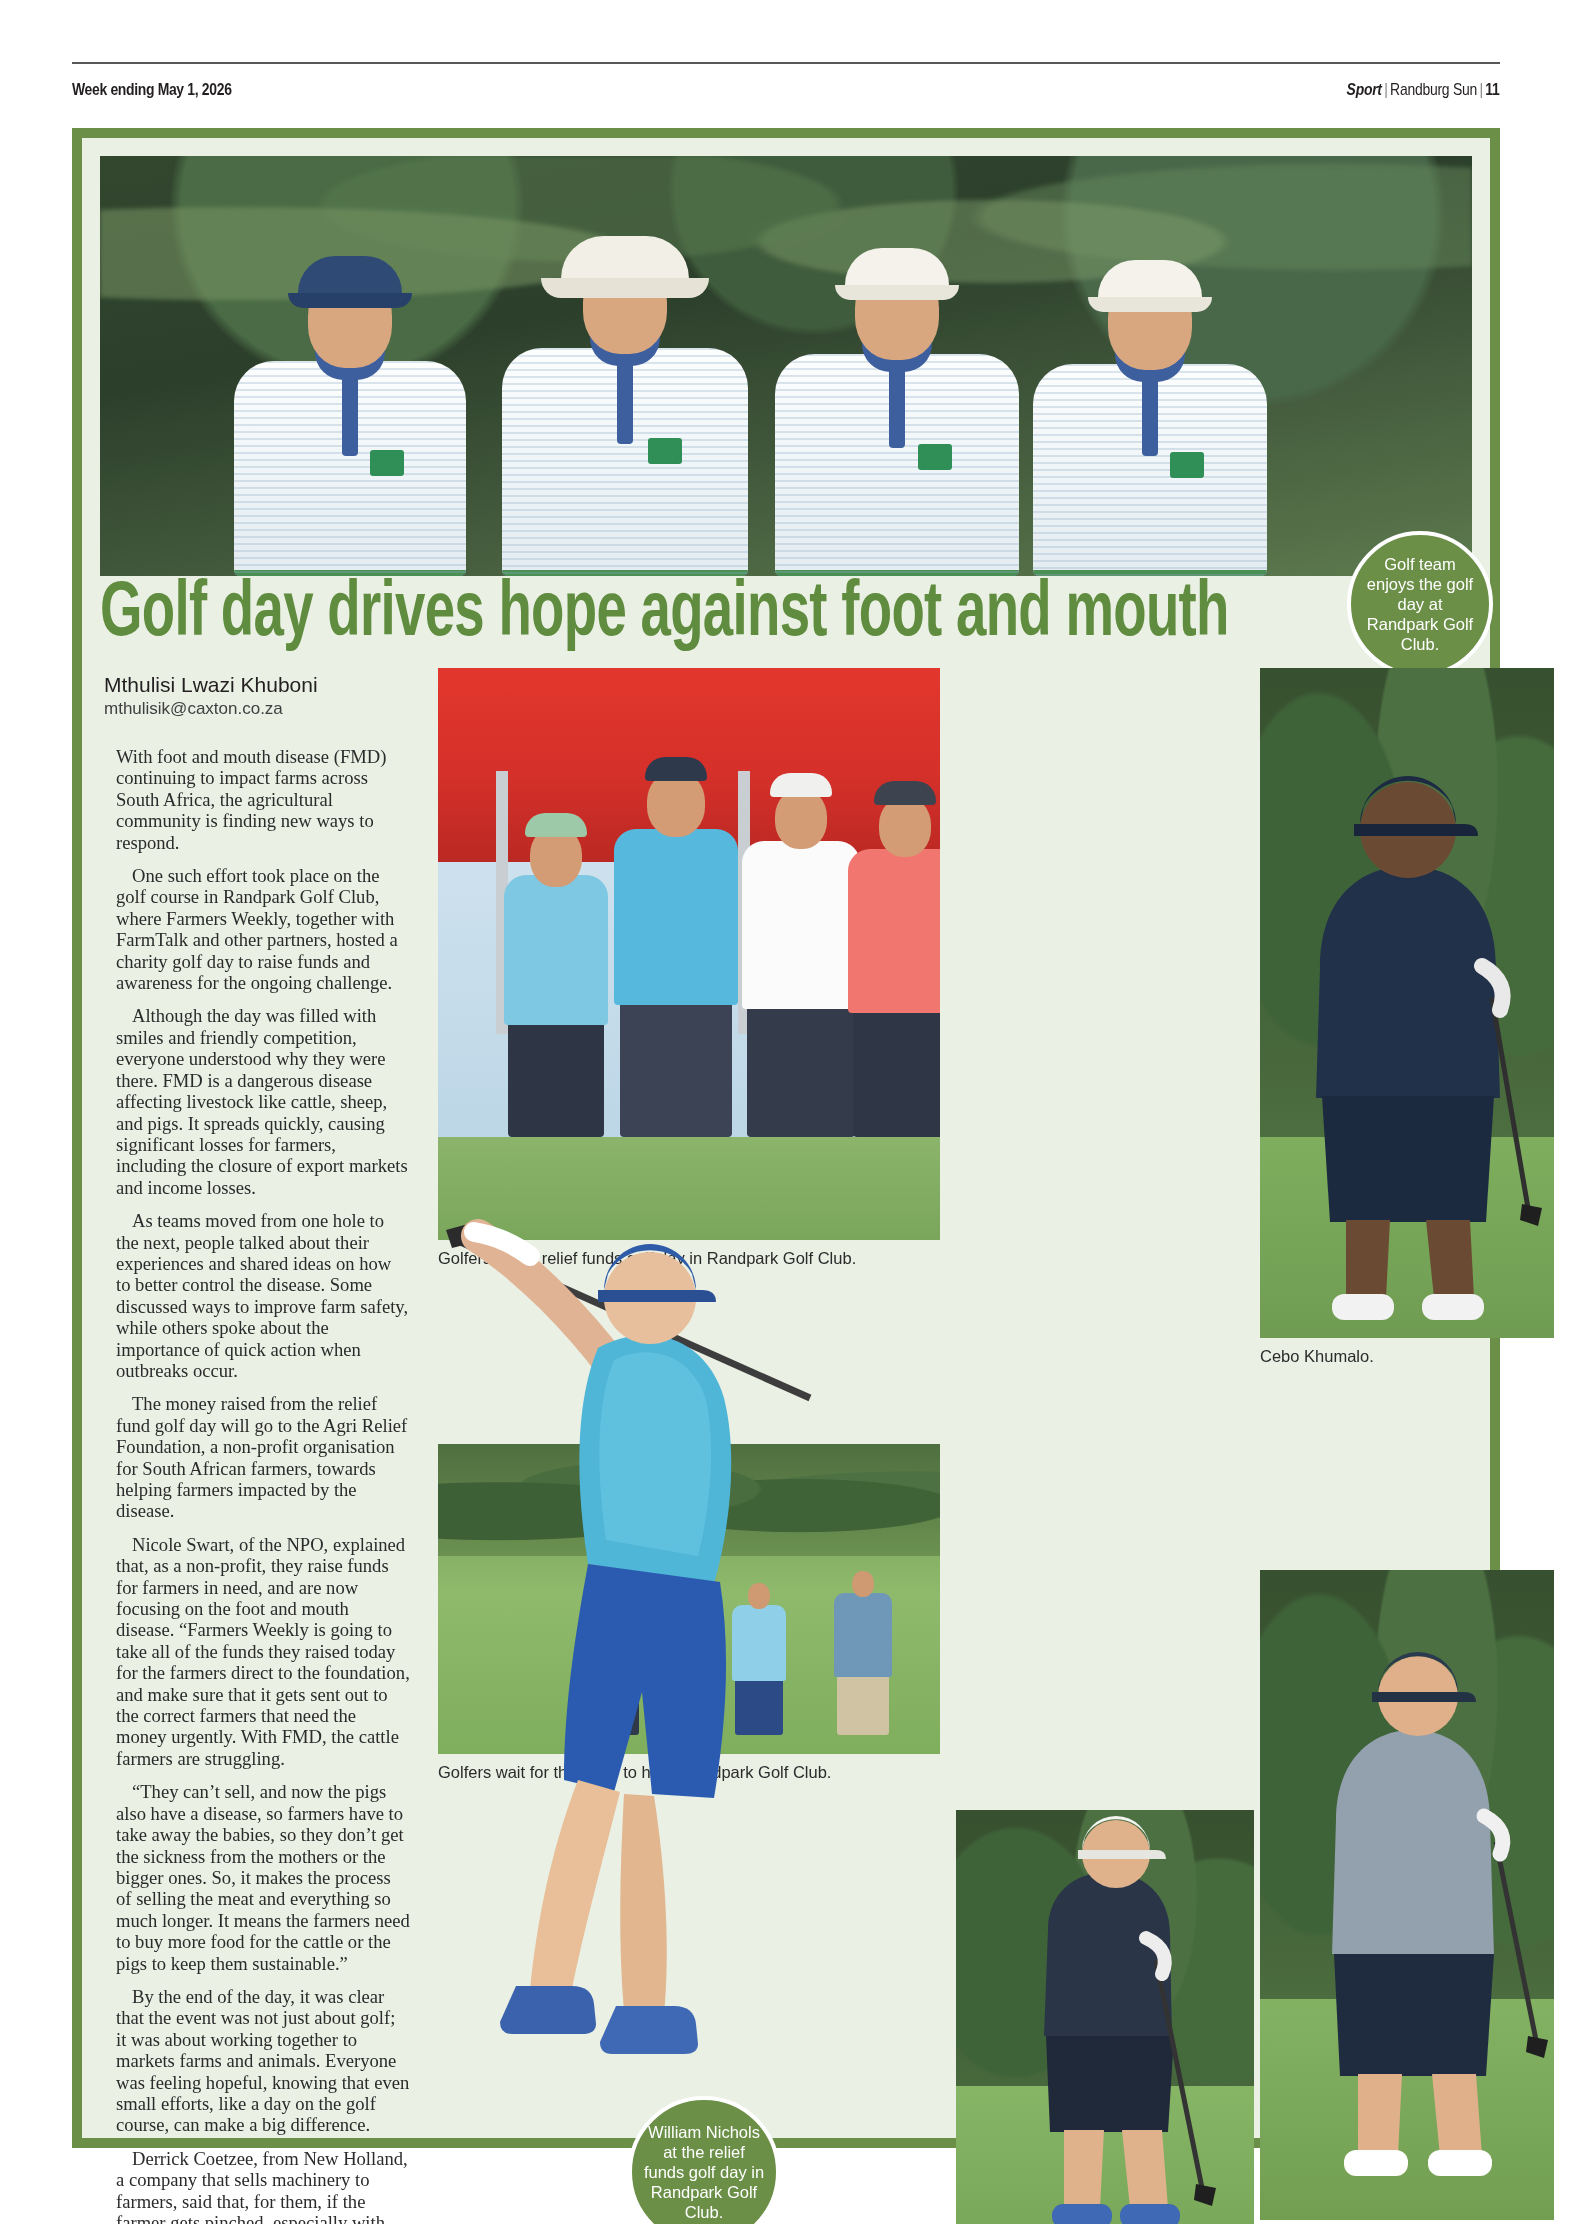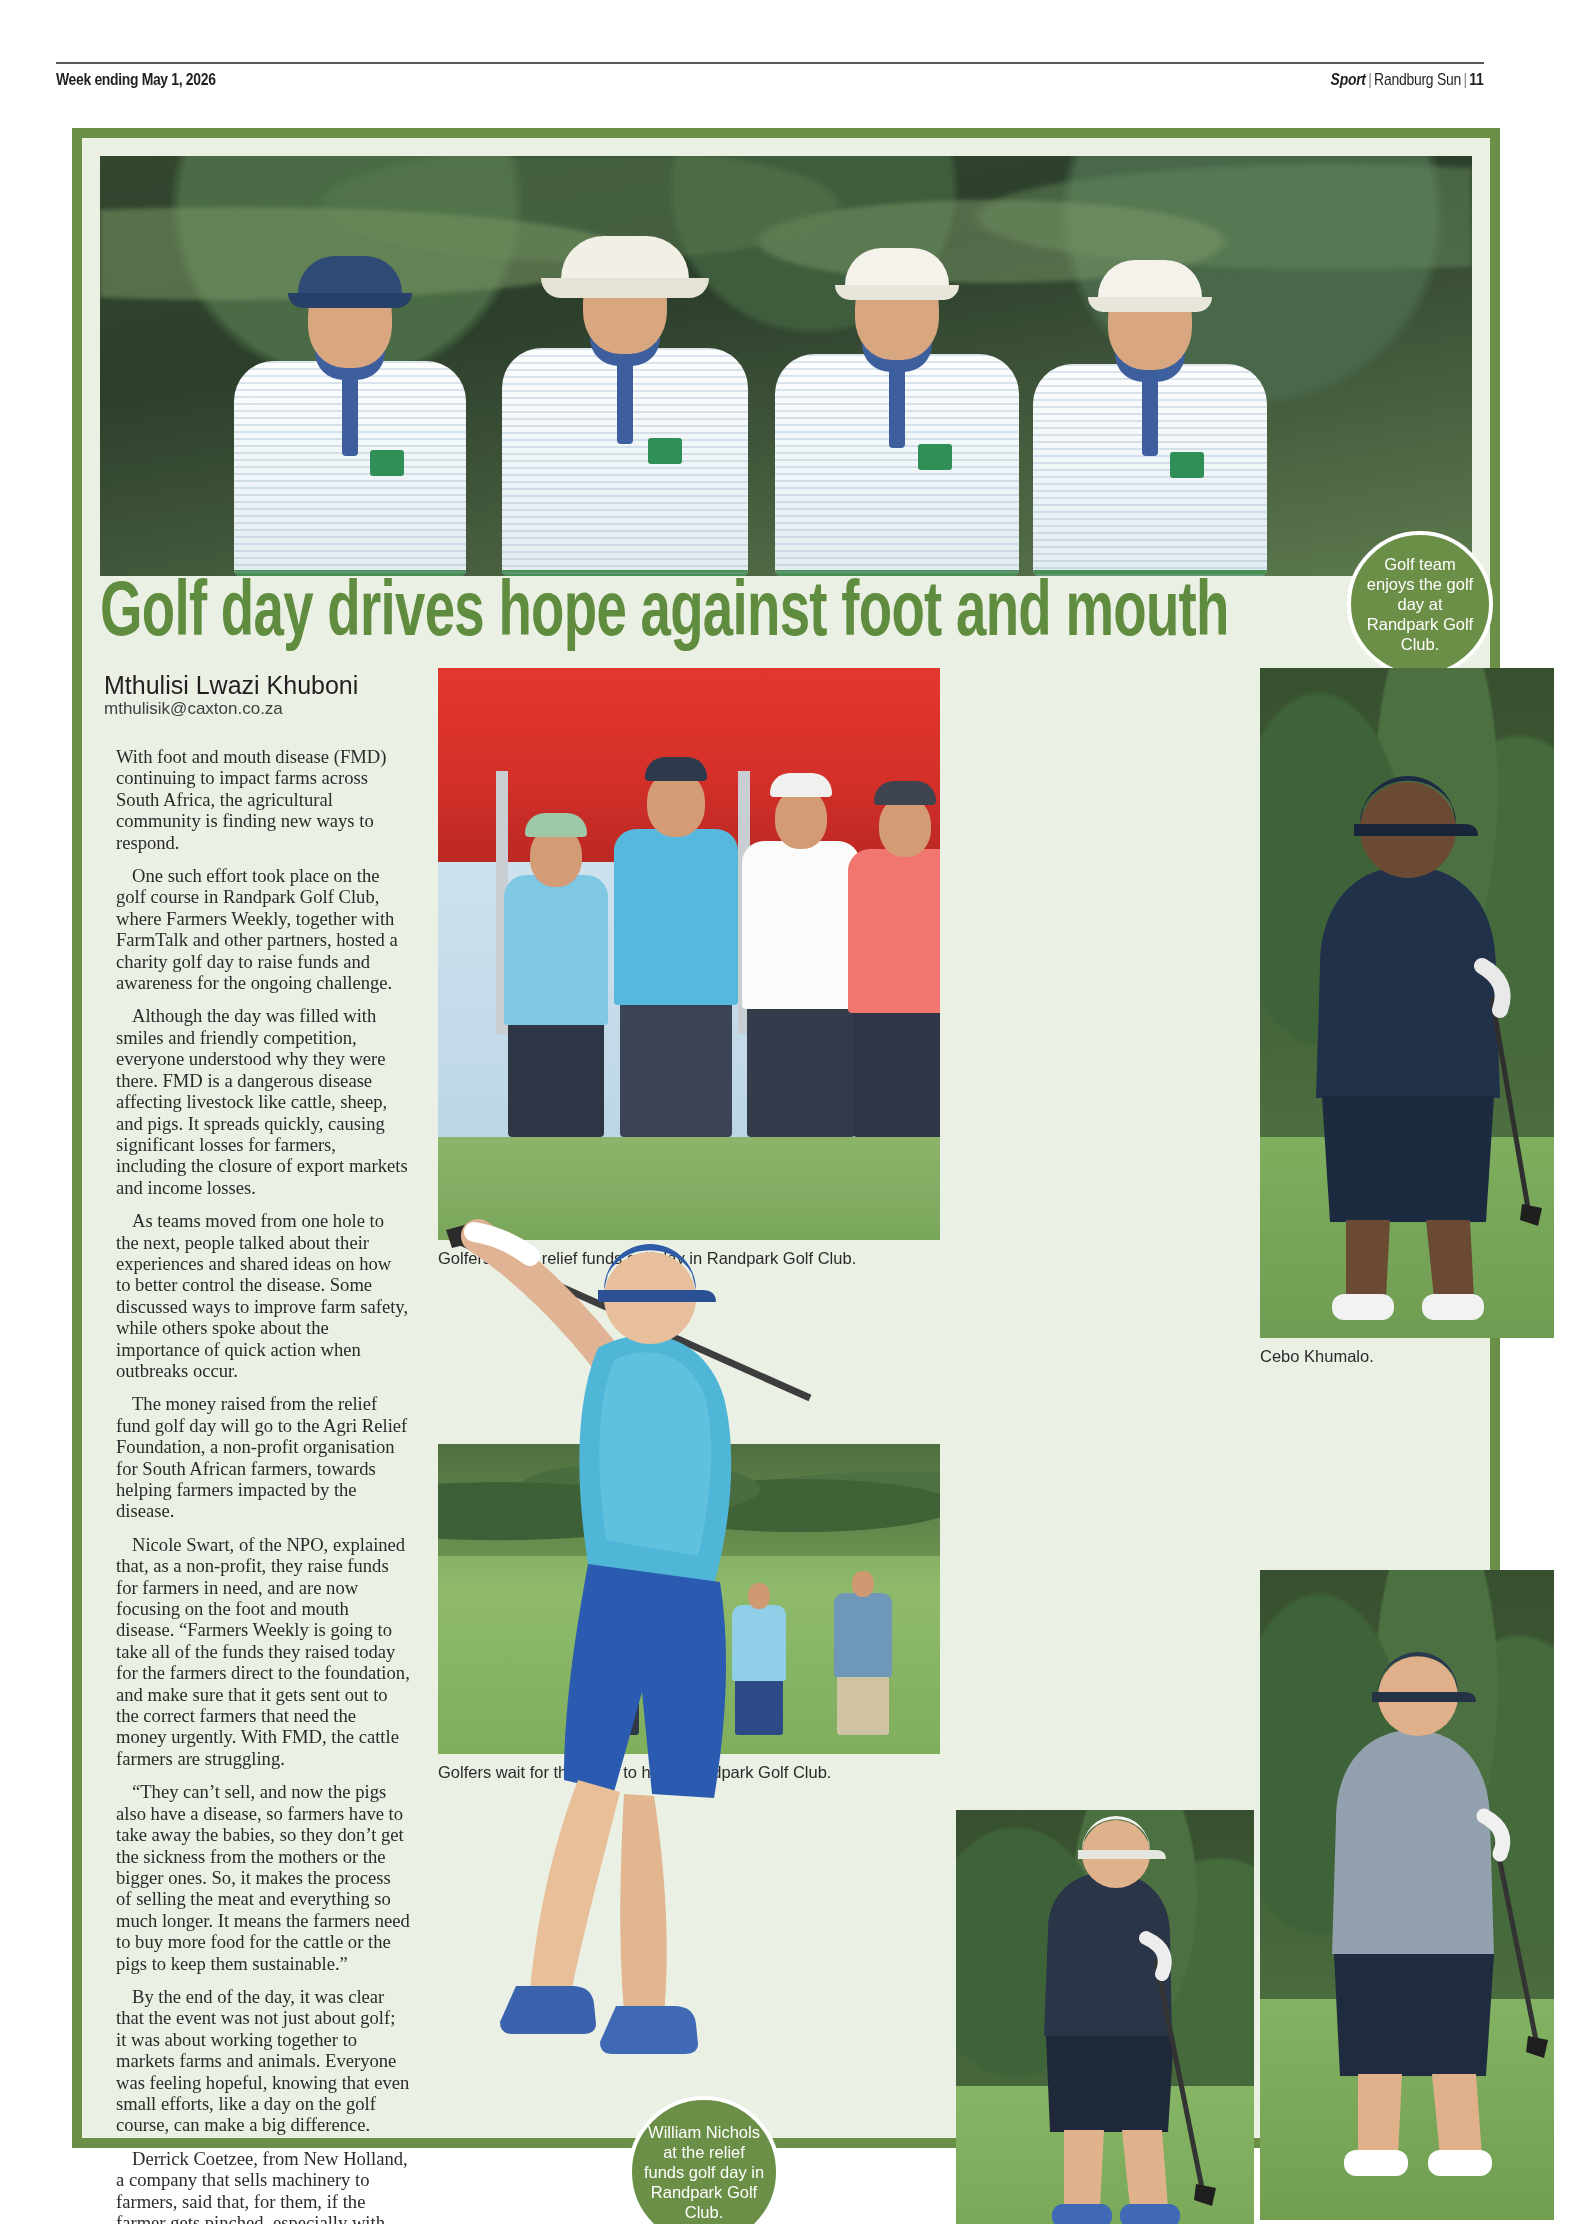--- a/index.html
+++ b/index.html
@@ -7,24 +7,24 @@
   body{
     width:1572px;height:2224px;
     font-family:"Liberation Sans", sans-serif;
     -webkit-font-smoothing:antialiased;
     position:relative;overflow:hidden;
   }
   .page{position:absolute;inset:0;background:#ffffff;}
 
   
   .masthead{
-    position:absolute;left:56px;top:62px;width:1428px;
+    position:absolute;left:72px;top:62px;width:1428px;
     border-top:2px solid #58585a;
     display:flex;justify-content:space-between;align-items:center;
-    padding-top:6px;
+    padding-top:16px;
   }
   .masthead-left{
     font-family:"Liberation Sans", sans-serif;
     font-weight:bold;font-size:17px;letter-spacing:-0.4px;
     color:#231f20;transform:scaleX(0.82);transform-origin:left bottom;
   }
   .masthead-right{
     font-size:17px;color:#231f20;letter-spacing:-0.3px;
     transform:scaleX(0.82);transform-origin:right bottom;white-space:nowrap;
   }
@@ -90,21 +90,21 @@
     font-family:"Liberation Sans", sans-serif;
     font-weight:bold;
     font-size:78px;line-height:78px;
     color:#5f8c3e;
     transform:scaleX(0.70);transform-origin:left center;
     white-space:nowrap;letter-spacing:-1px;
   }
 
   
   .byline{position:absolute;left:22px;top:534px;width:330px;}
-  .byline .name{font-size:25px;color:#231f20;line-height:26px;}
+  .byline .name{font-size:21px;color:#231f20;line-height:26px;}
   .byline .mail{font-size:17px;color:#404041;line-height:22px;}
 
   
   .bodycol{
     position:absolute;left:22px;top:596px;width:318px;
     font-family:"Liberation Serif", serif;
     font-size:18.6px;line-height:21.4px;color:#2b2b2b;
     text-align:left;
   }
   .bodycol p{margin:12px;text-indent:16px;}

